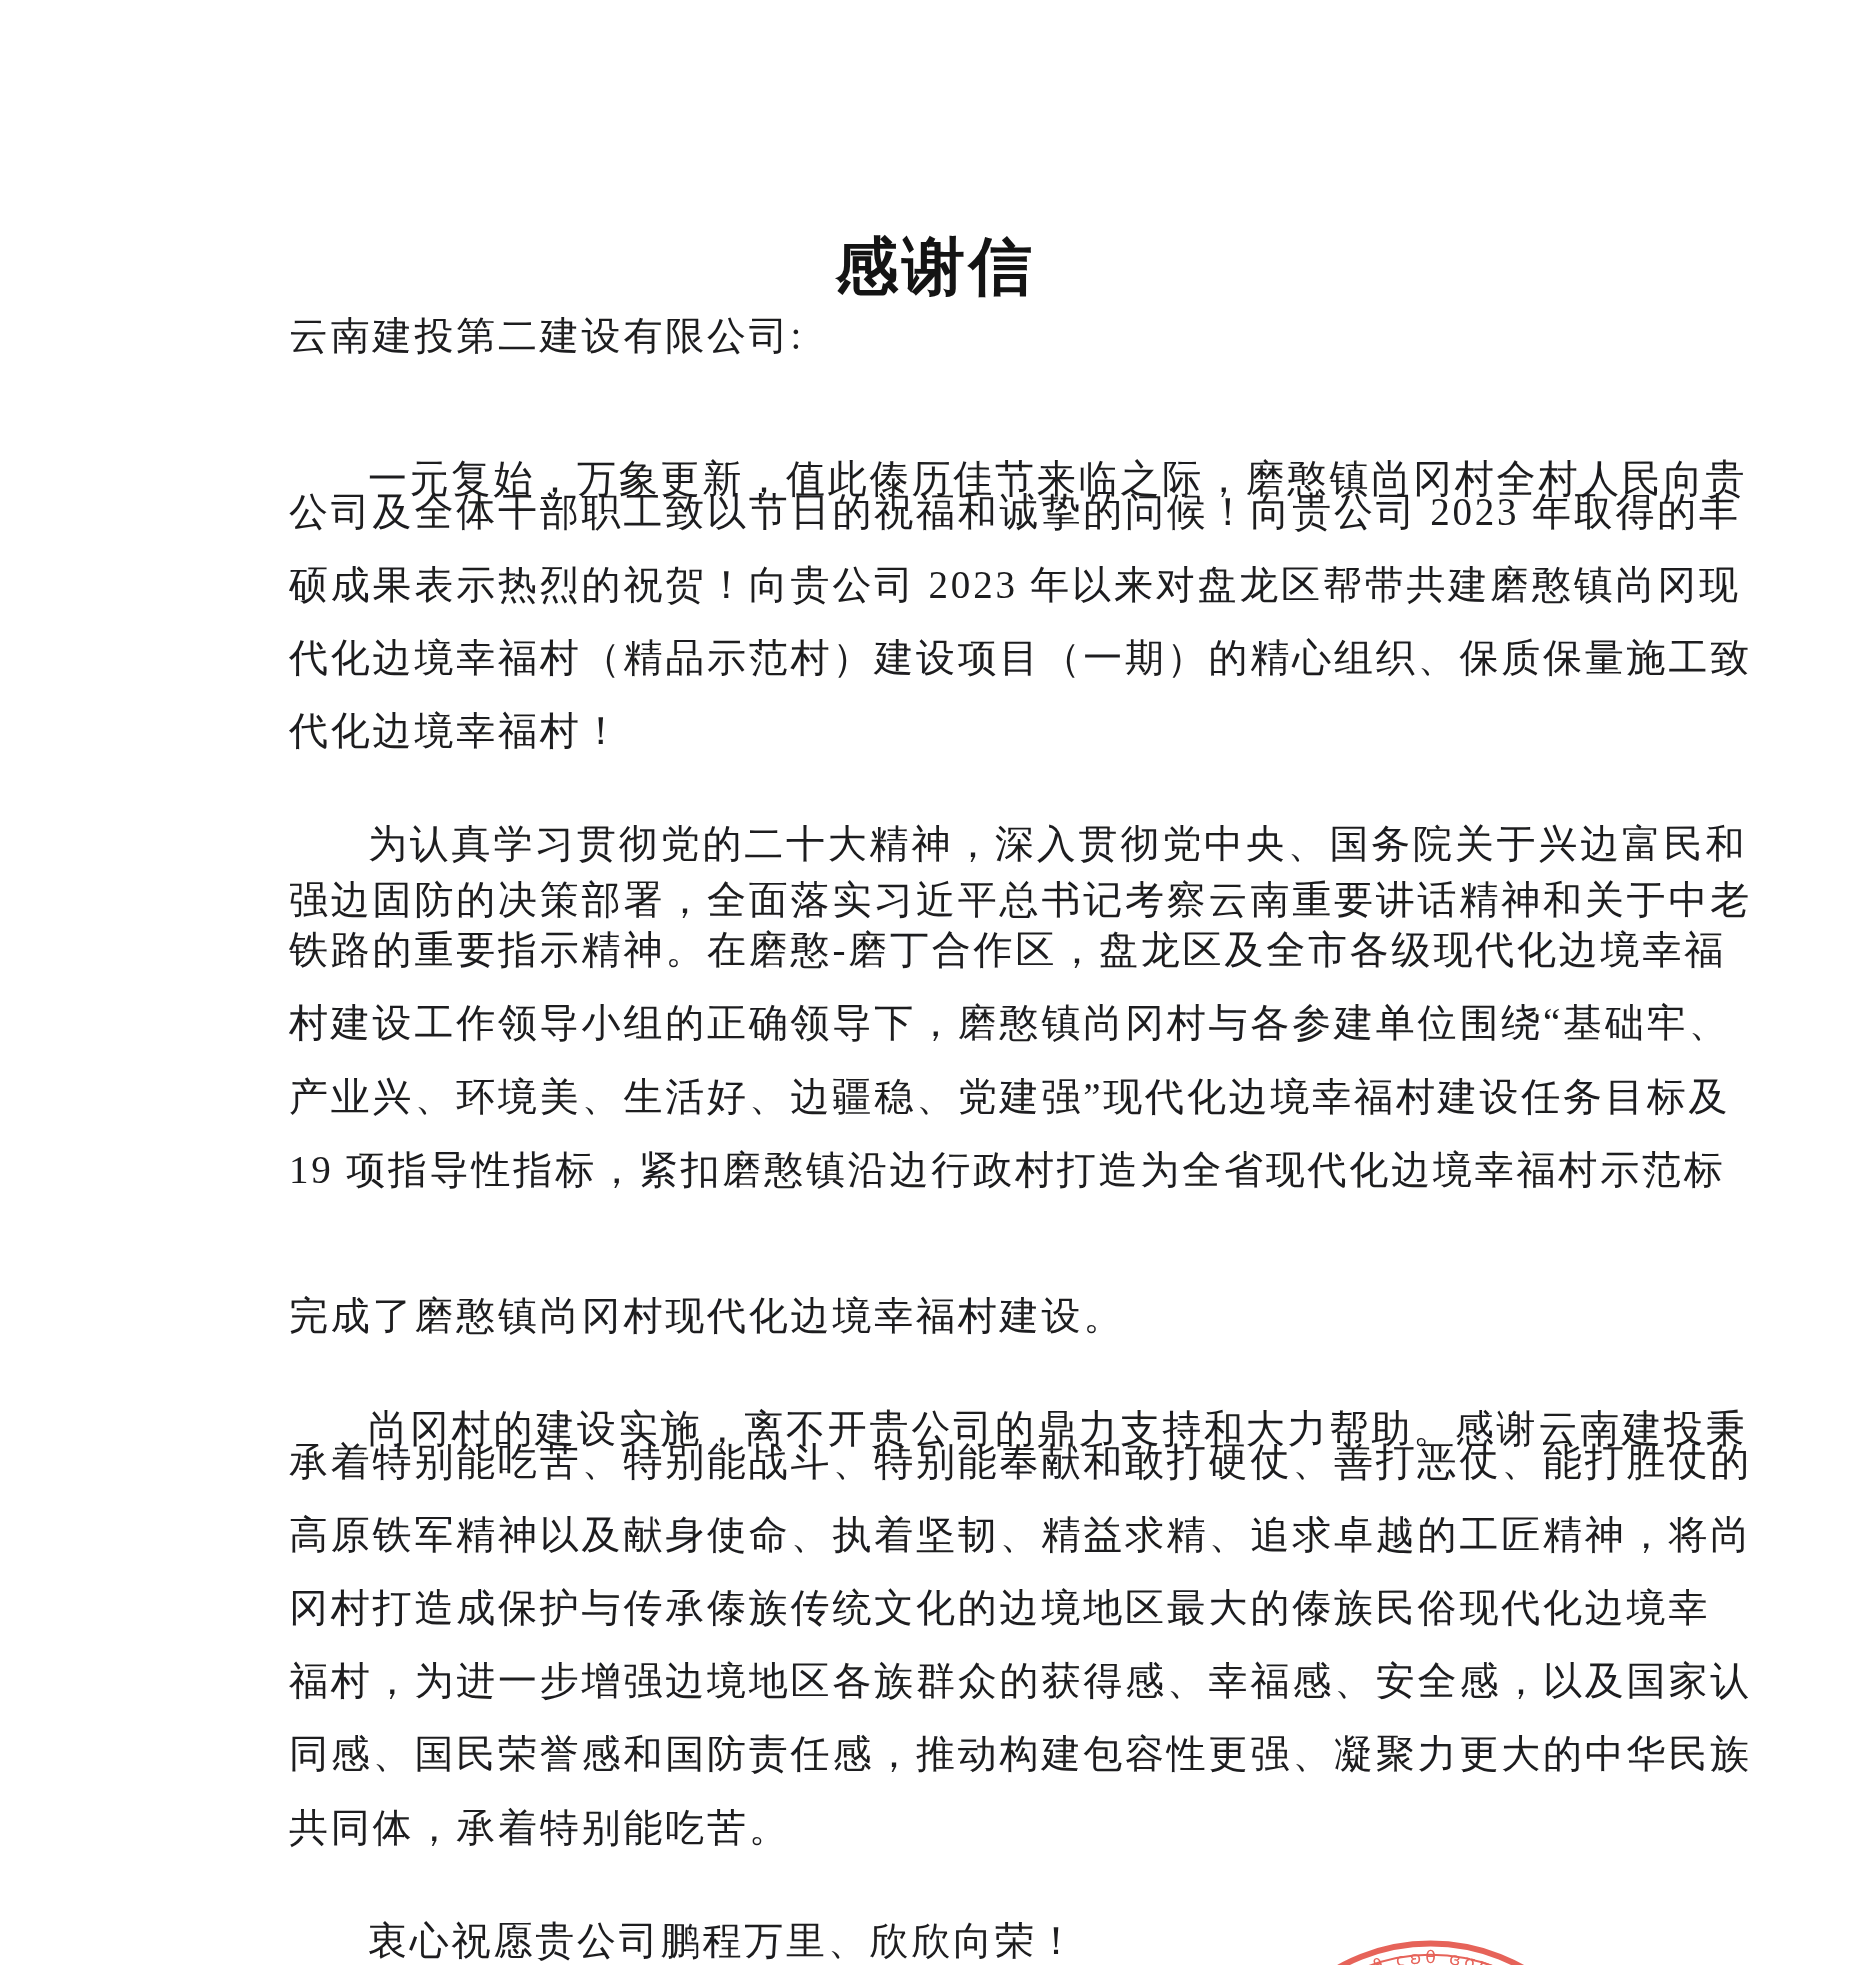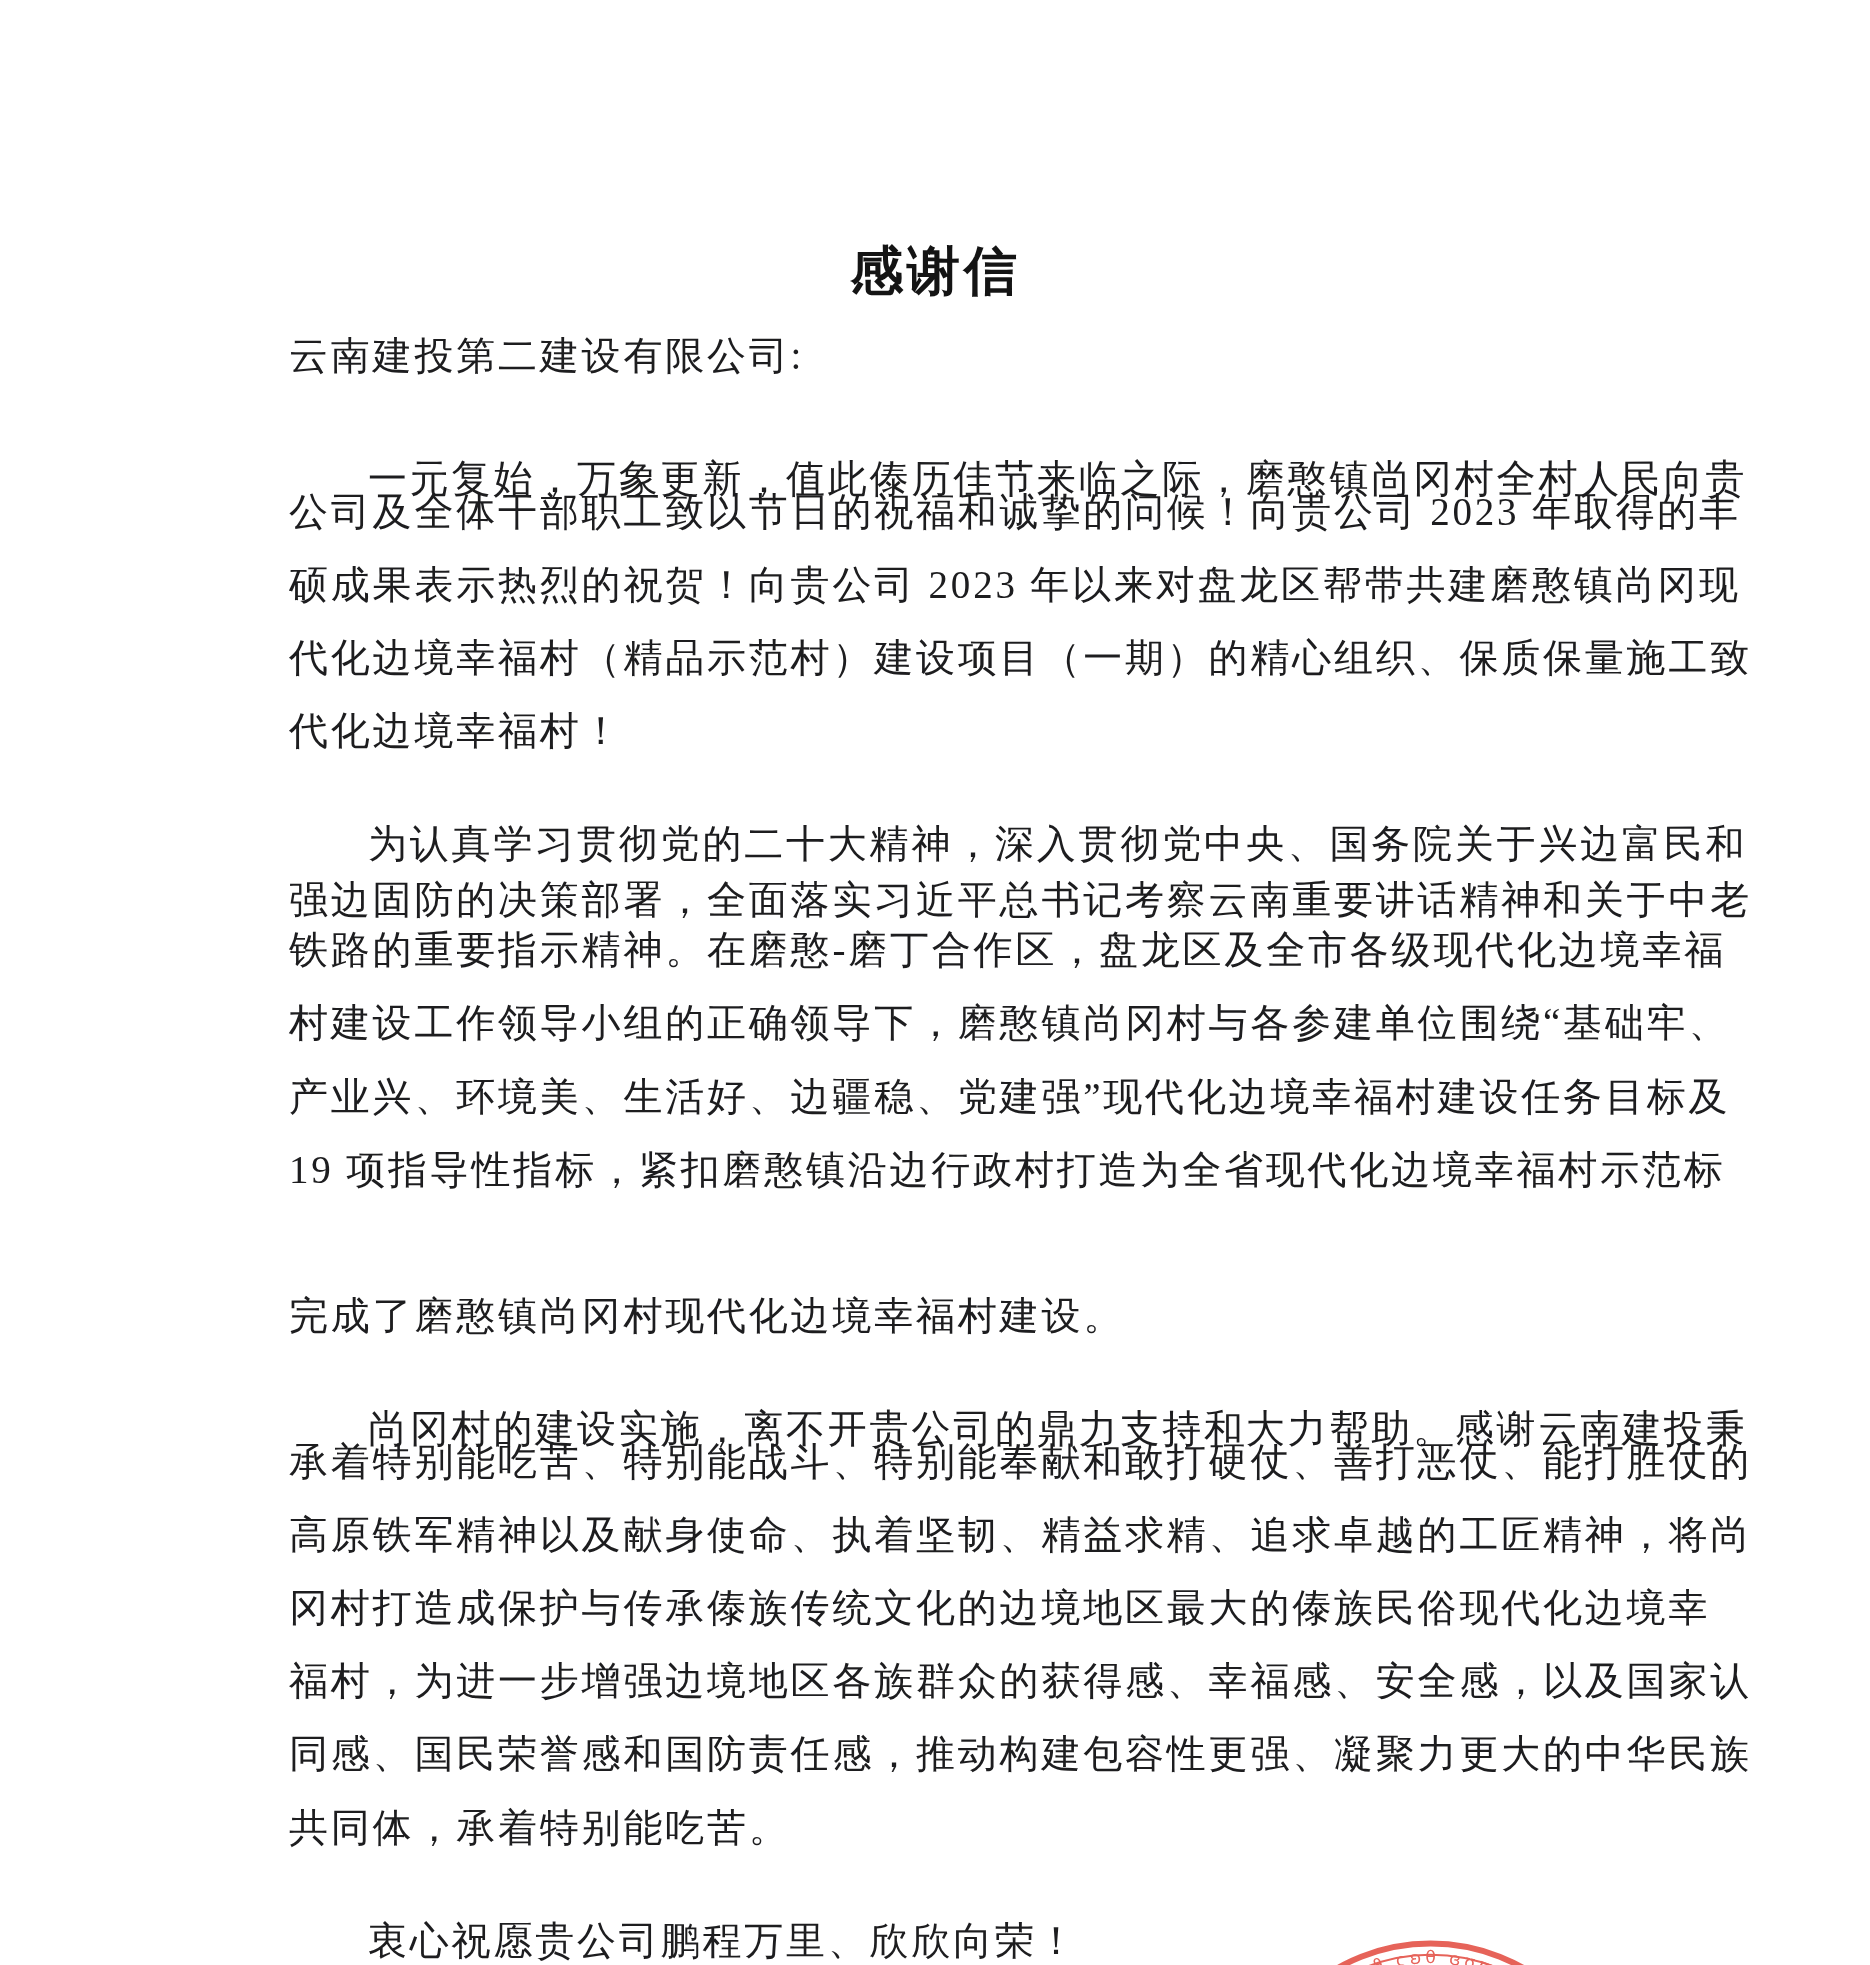--- a/index.html
+++ b/index.html
@@ -9,37 +9,36 @@
     background:#ffffff;
     overflow:hidden;
     font-family:"Liberation Serif","DejaVu Serif",serif;
     color:#1d1d1f;
   }
   .title{
     position:absolute;top:224px;left:0;width:1871px;
     text-align:center;
     font-family:"Liberation Sans","DejaVu Sans",sans-serif;
     font-weight:bold;
-    font-size:53px;
+    font-size:63px;
     letter-spacing:3.9px;
     color:#141414;
-    margin-top:12px;
   }
   .line{
     position:absolute;
     left:289px;
     width:1313px;
     font-size:39px;
     line-height:47px;
     letter-spacing:2.8px;
     white-space:nowrap;
     color:#1d1d1f;
   }
   .indent{padding-left:79px;margin-top:40px;}
-  .salutation{top:332px;}
+  .salutation{top:312px;}
   .seal{
     position:absolute;
     top:1934px;left:1233px;
     width:395px;height:395px;
     z-index:2;
     opacity:0.92;
   }
   .seal text{fill:#e4564c;}
 </style>
 </head>

